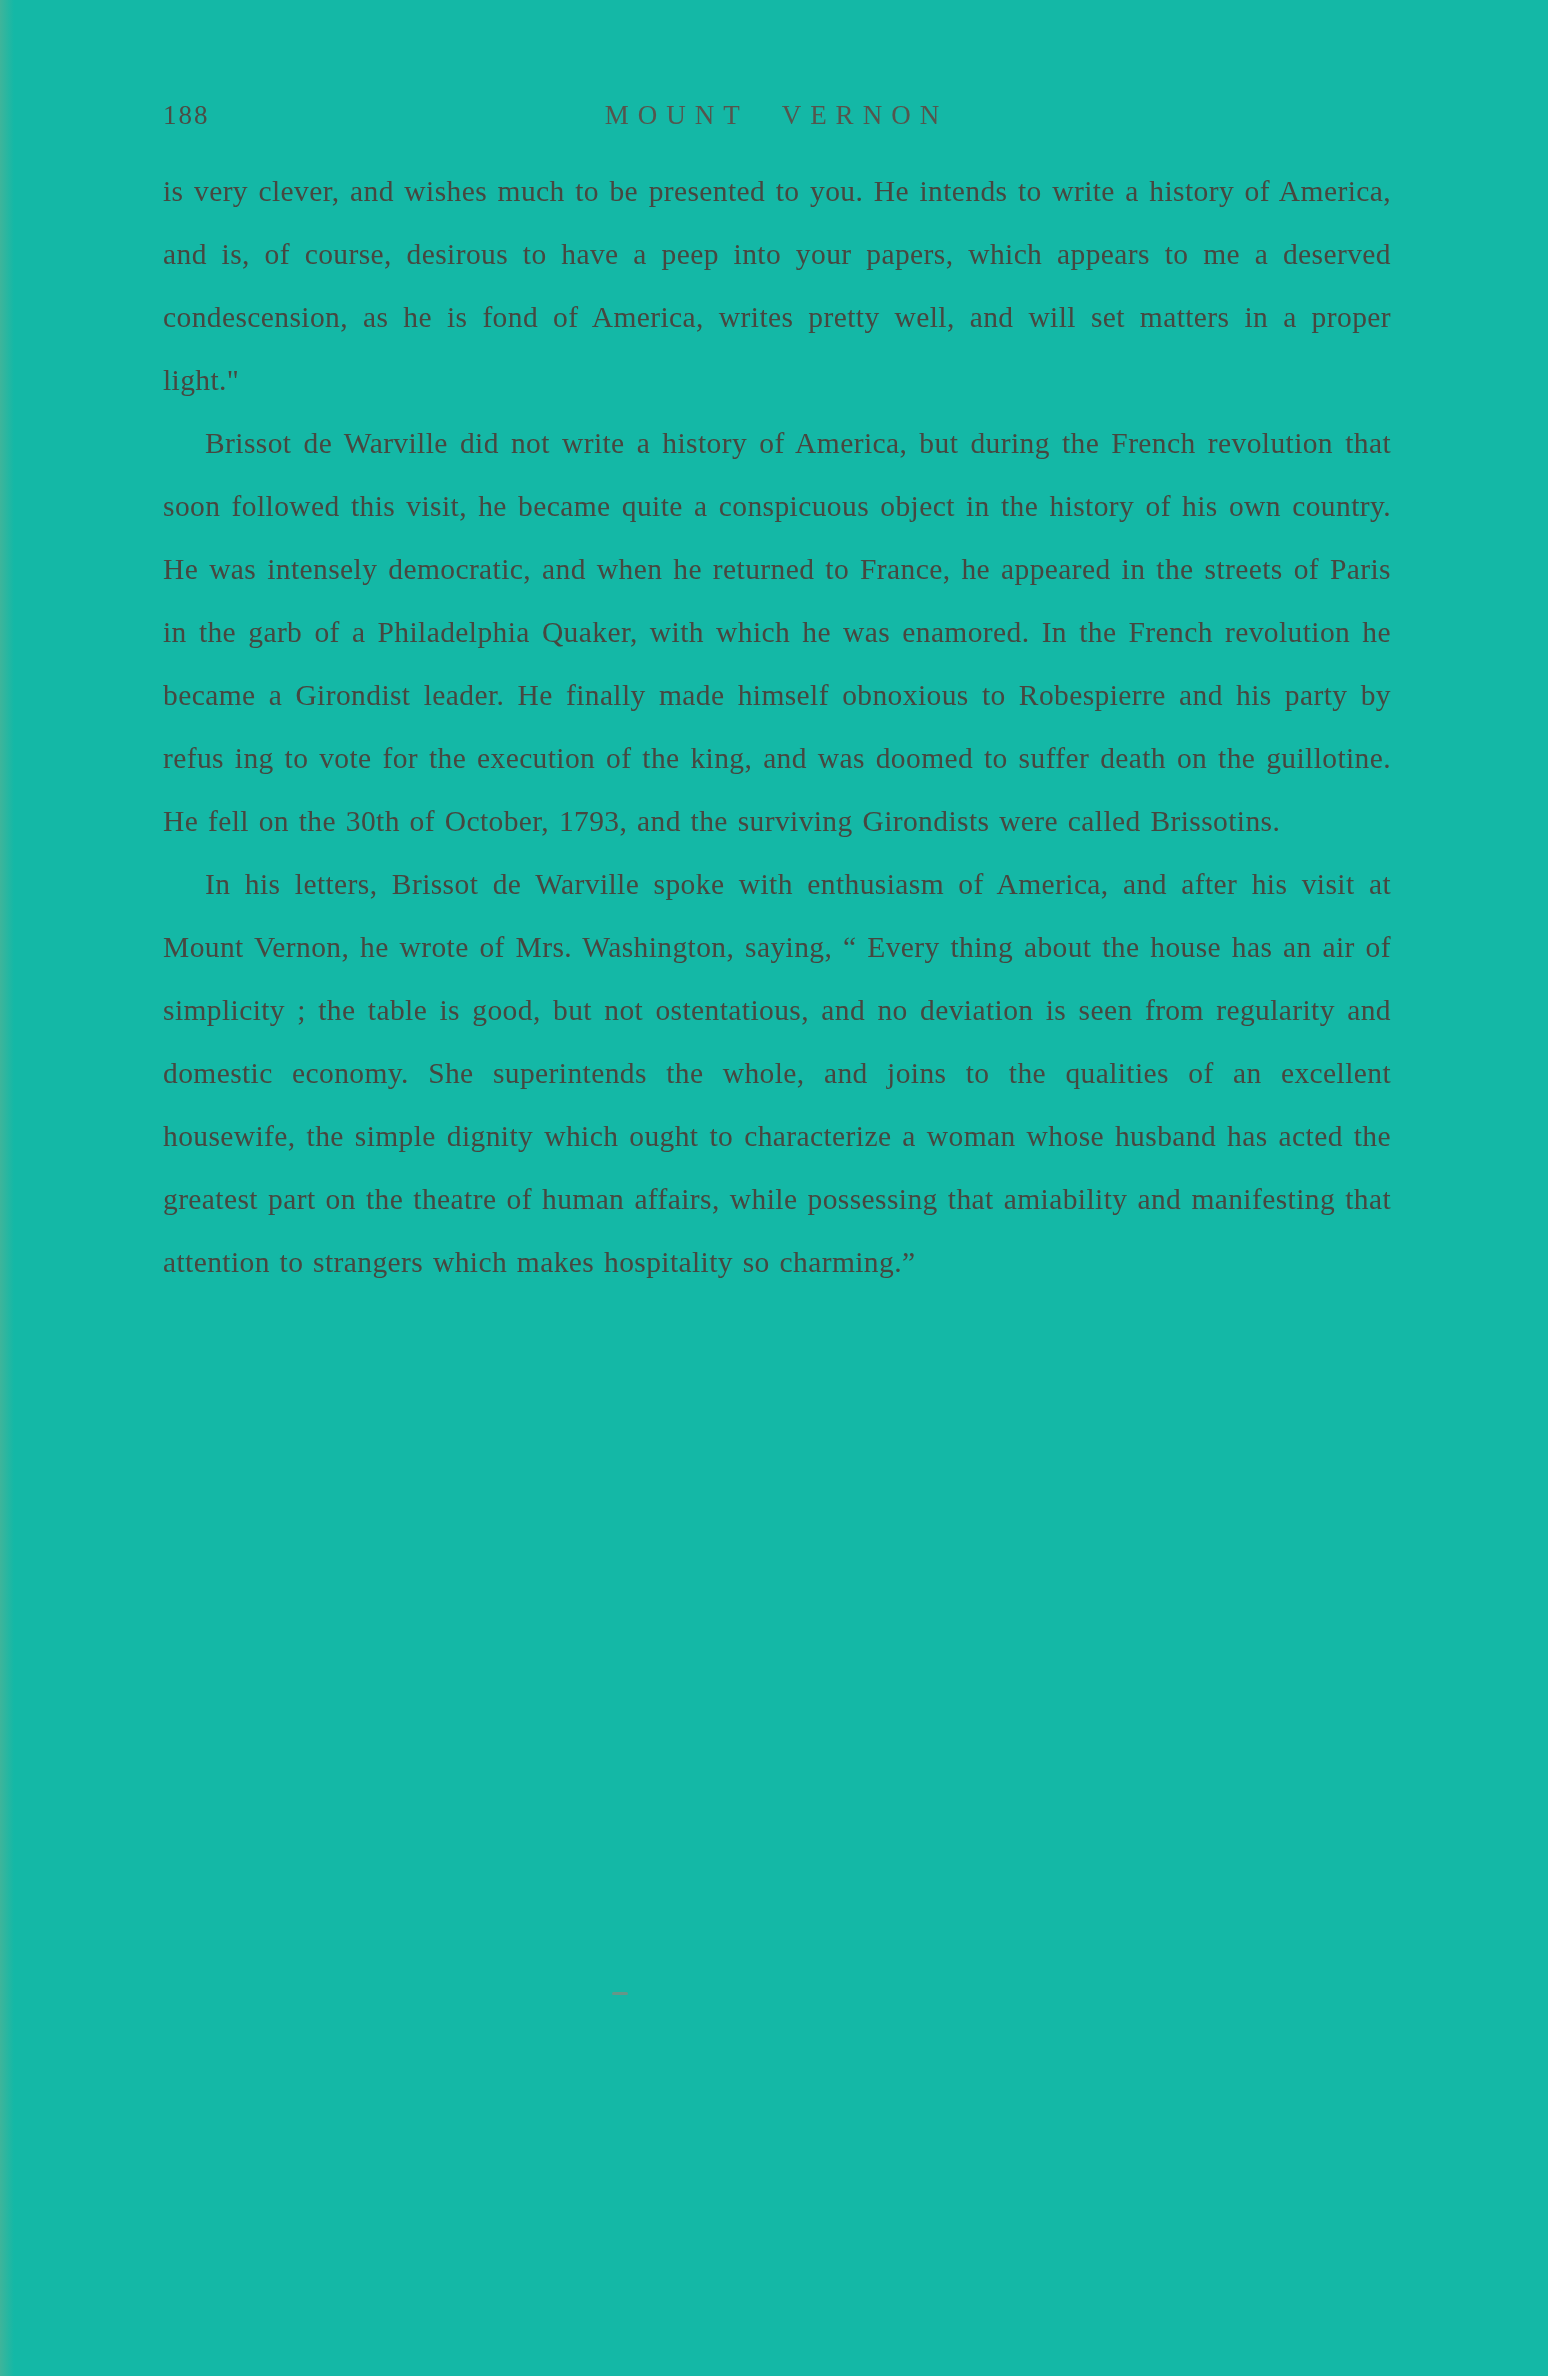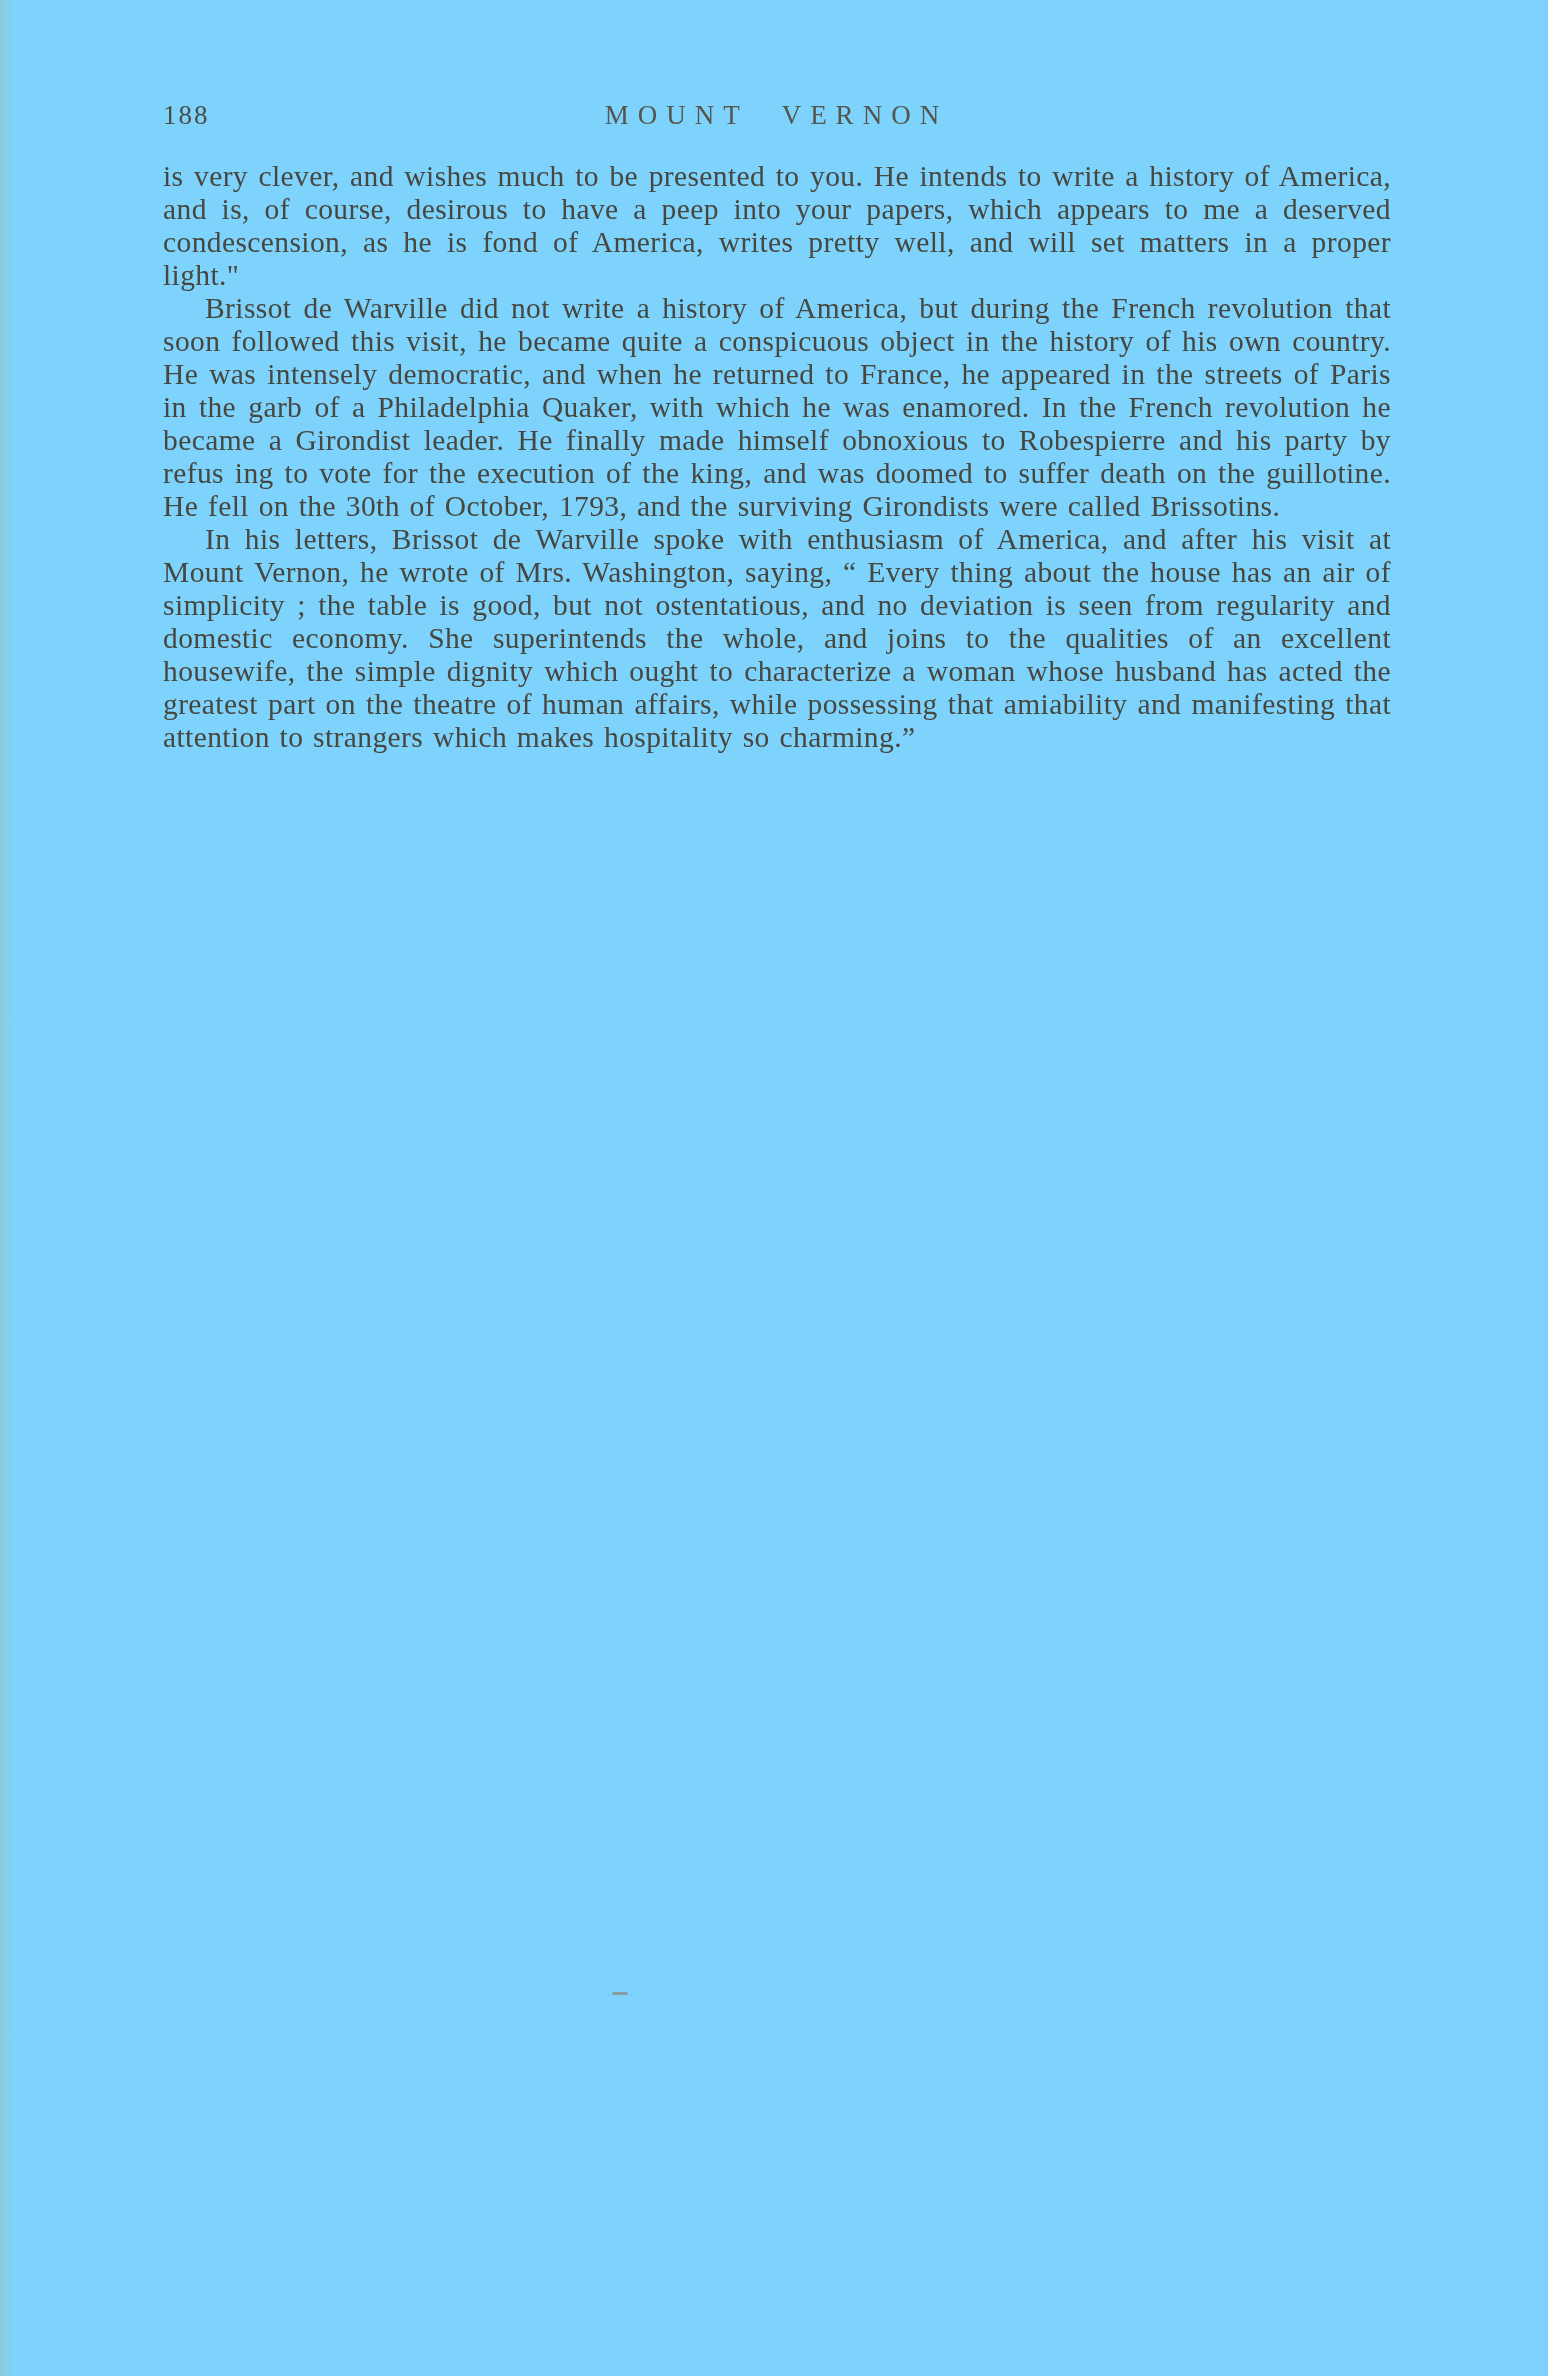--- a/index.html
+++ b/index.html
@@ -5,21 +5,21 @@
   html, body {
     margin: 0;
     padding: 0;
     background: #e8e4d0;
   }
   .page {
     position: relative;
     width: 1548px;
     height: 2376px;
     margin: 0 auto;
-    background: #7dd3fc;
+    background: #14b8a6;
     box-sizing: border-box;
     overflow: hidden;
     font-family: "Liberation Serif", "DejaVu Serif", serif;
     color: #474740;
   }
   .page::before {
     
     content: "";
     position: absolute;
     left: 0; top: 0; bottom: 0;
@@ -51,21 +51,21 @@
     letter-spacing: 9px;
     word-spacing: 18px;
     color: #55554d;
   }
   .body-text {
     position: absolute;
     top: 160px;
     left: 163px;
     width: 1228px;
     font-size: 29.5px;
-    line-height: 33px;
+    line-height: 63px;
     text-align: justify;
     letter-spacing: 0.4px;
     word-spacing: 2px;
   }
   .body-text p {
     margin: 0;
     padding: 0;
   }
   .body-text p.indent {
     text-indent: 42px;

